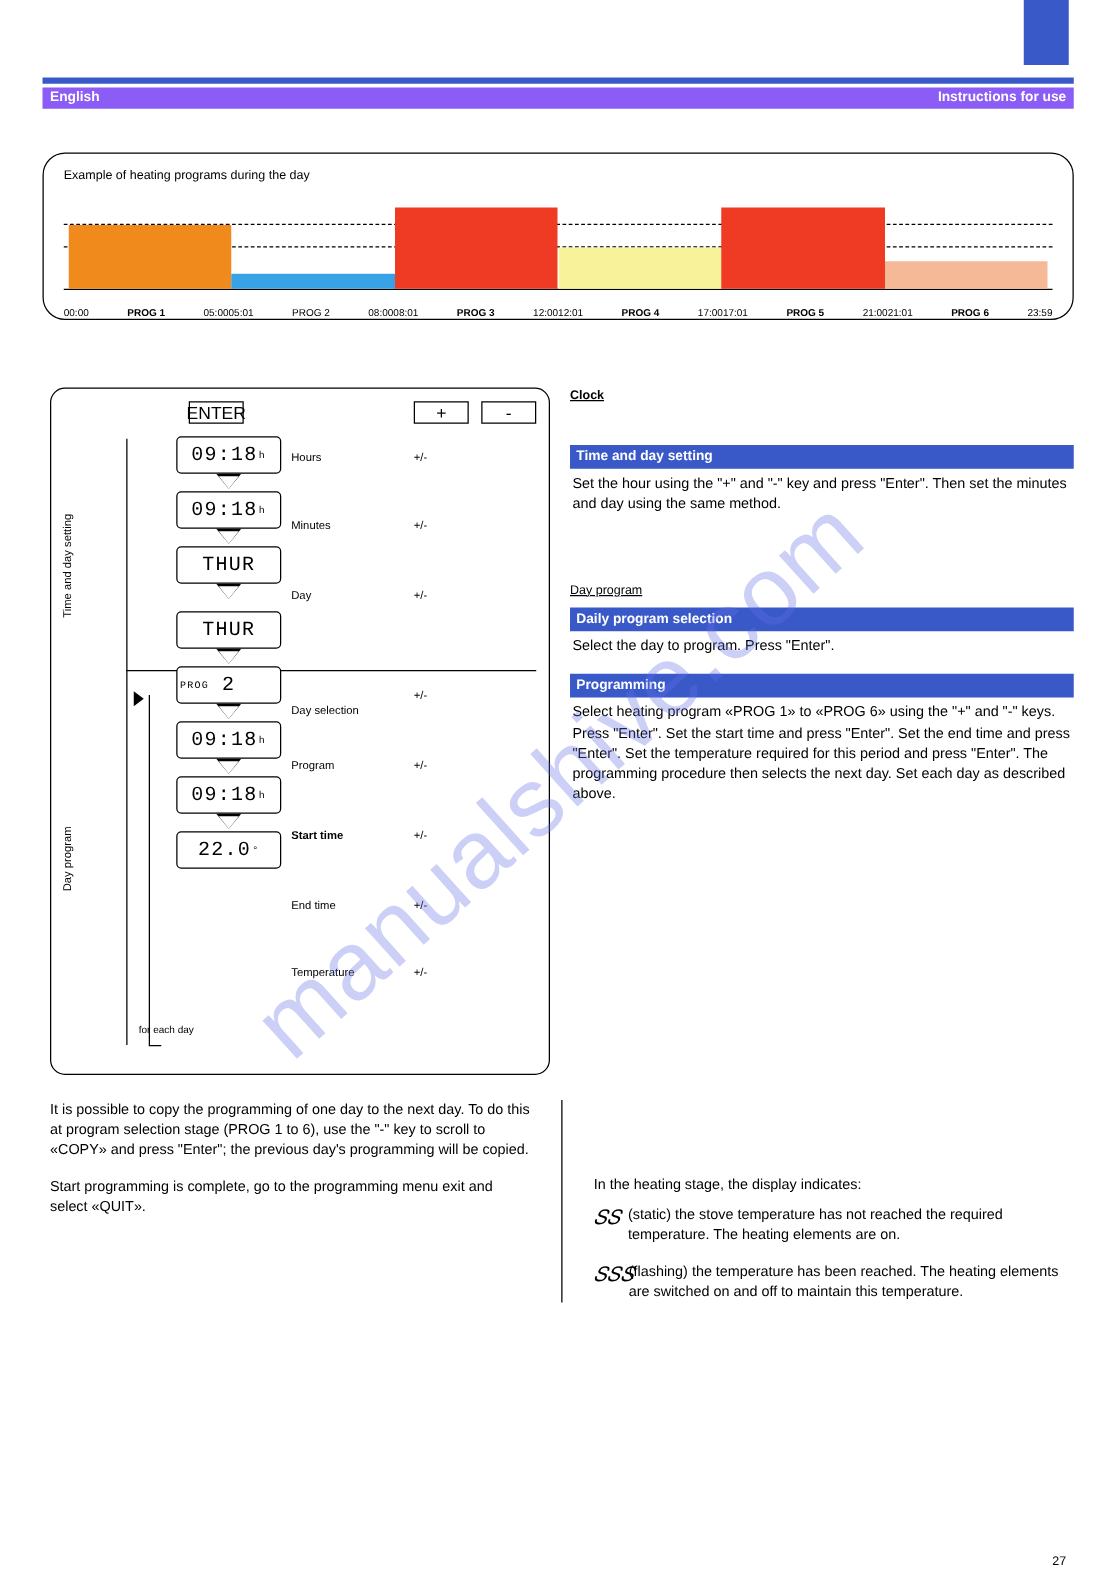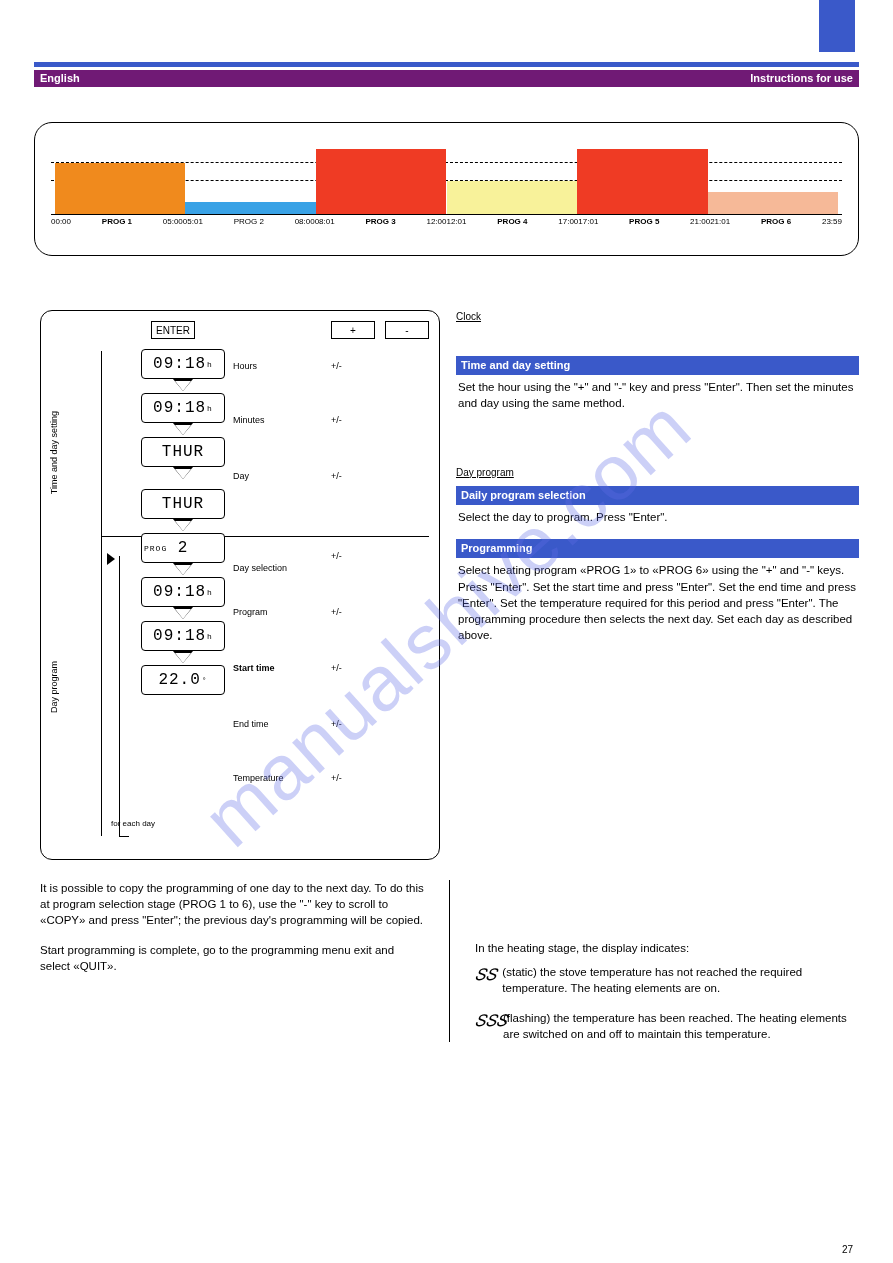--- a/index.html
+++ b/index.html
@@ -34,21 +34,21 @@
     background: #3a59c9;
   }
   .header-band {
     position: absolute;
     top: 62px;
     left: 34px;
     right: 34px;
   }
   .hr1 { height: 5px; background: #3a59c9; }
   .hr-gap { height: 3px; }
-  .hr2 { height: 17px; background: #701a75; color: #fff; font-weight: bold; padding: 2px 6px; display: flex; justify-content: space-between; font-size: 11px; }
+  .hr2 { height: 17px; background: #8b5cf6; color: #fff; font-weight: bold; padding: 2px 6px; display: flex; justify-content: space-between; font-size: 11px; }
   .chart-container {
     position: absolute;
     top: 122px;
     left: 34px;
     right: 34px;
     height: 134px;
     border: 1.5px solid #000;
     border-radius: 18px;
     padding: 12px 16px 8px 16px;
   }
@@ -65,21 +65,21 @@
     border-top: 1px dashed #000;
   }
   .bar {
     position: absolute;
     bottom: 0;
     width: 16.5%;
   }
   .axis-labels {
     display: flex;
     font-size: 8px;
-    margin-top: 2px;
+    margin-top: 14px;
     gap: 0;
   }
   .axis-labels div { flex:1; display:flex; justify-content:space-between; }
   .flow-panel {
     position: absolute;
     top: 310px;
     left: 40px;
     width: 400px;
     height: 550px;
     border: 1.5px solid #000;
@@ -89,21 +89,21 @@
   .flow-header-boxes {
     display: flex;
     gap: 10px;
     padding-left: 100px;
     margin-bottom: 8px;
   }
   .small-box {
     border: 1px solid #000;
     width: 44px;
     height: 18px;
-    font-size: 10px;
+    font-size: 14px;
     display: flex;
     align-items: center;
     justify-content: center;
   }
   .flow-col {
     position: relative;
     margin-left: 90px;
     width: 84px;
     display: flex;
     flex-direction: column;
@@ -198,20 +198,21 @@
 <div class="header-band">
   <div class="hr1"></div>
   <div class="hr-gap"></div>
   <div class="hr2">
     <span>English</span>
     <span>Instructions for use</span>
   </div>
 </div>
 
 <div class="chart-container">
+  <div class="chart-title">Example of heating programs during the day</div>
   <div class="chart-area">
     <div class="grid-line" style="bottom:65%"></div>
     <div class="grid-line" style="bottom:42%"></div>
     <div class="bar" style="left:0.5%; height:65%; background:#f08a1d;"></div>
     <div class="bar" style="left:17%; height:15%; background:#39a2e6;"></div>
     <div class="bar" style="left:33.5%; height:82%; background:#ef3b24;"></div>
     <div class="bar" style="left:50%; height:42%; background:#f8f29a;"></div>
     <div class="bar" style="left:66.5%; height:82%; background:#ef3b24;"></div>
     <div class="bar" style="left:83%; height:28%; background:#f6b998;"></div>
   </div>
@@ -322,21 +323,21 @@
   <div class="flow-side-label" style="left:290px; top:352px;">+/-</div>
   <div class="flow-side-label" style="left:192px; top:408px;">End time</div>
   <div class="flow-side-label" style="left:290px; top:408px;">+/-</div>
   <div class="flow-side-label" style="left:192px; top:462px;">Temperature</div>
   <div class="flow-side-label" style="left:290px; top:462px;">+/-</div>
   <div class="flow-side-label" style="left:70px; top:508px; font-size:8px;">for each day</div>
 </div>
 
 <div class="right-col">
   <div class="rc-item">
-    <div style="font-size:10px; text-decoration:underline; margin-bottom:8px;">Clock</div>
+    <div style="font-size:10px; text-decoration:underline; margin-bottom:8px;font-weight:bold;">Clock</div>
     <div style="height:24px;"></div>
     <div class="rc-h">Time and day setting</div>
     <div class="rc-text">Set the hour using the "+" and "-" key and press "Enter". Then set the minutes and day using the same method.</div>
   </div>
   <div style="height:40px;"></div>
   <div class="rc-item">
     <div style="font-size:10px; text-decoration:underline; margin-bottom:6px;">Day program</div>
     <div class="rc-h">Daily program selection</div>
     <div class="rc-text">Select the day to program. Press "Enter".</div>
   </div>

